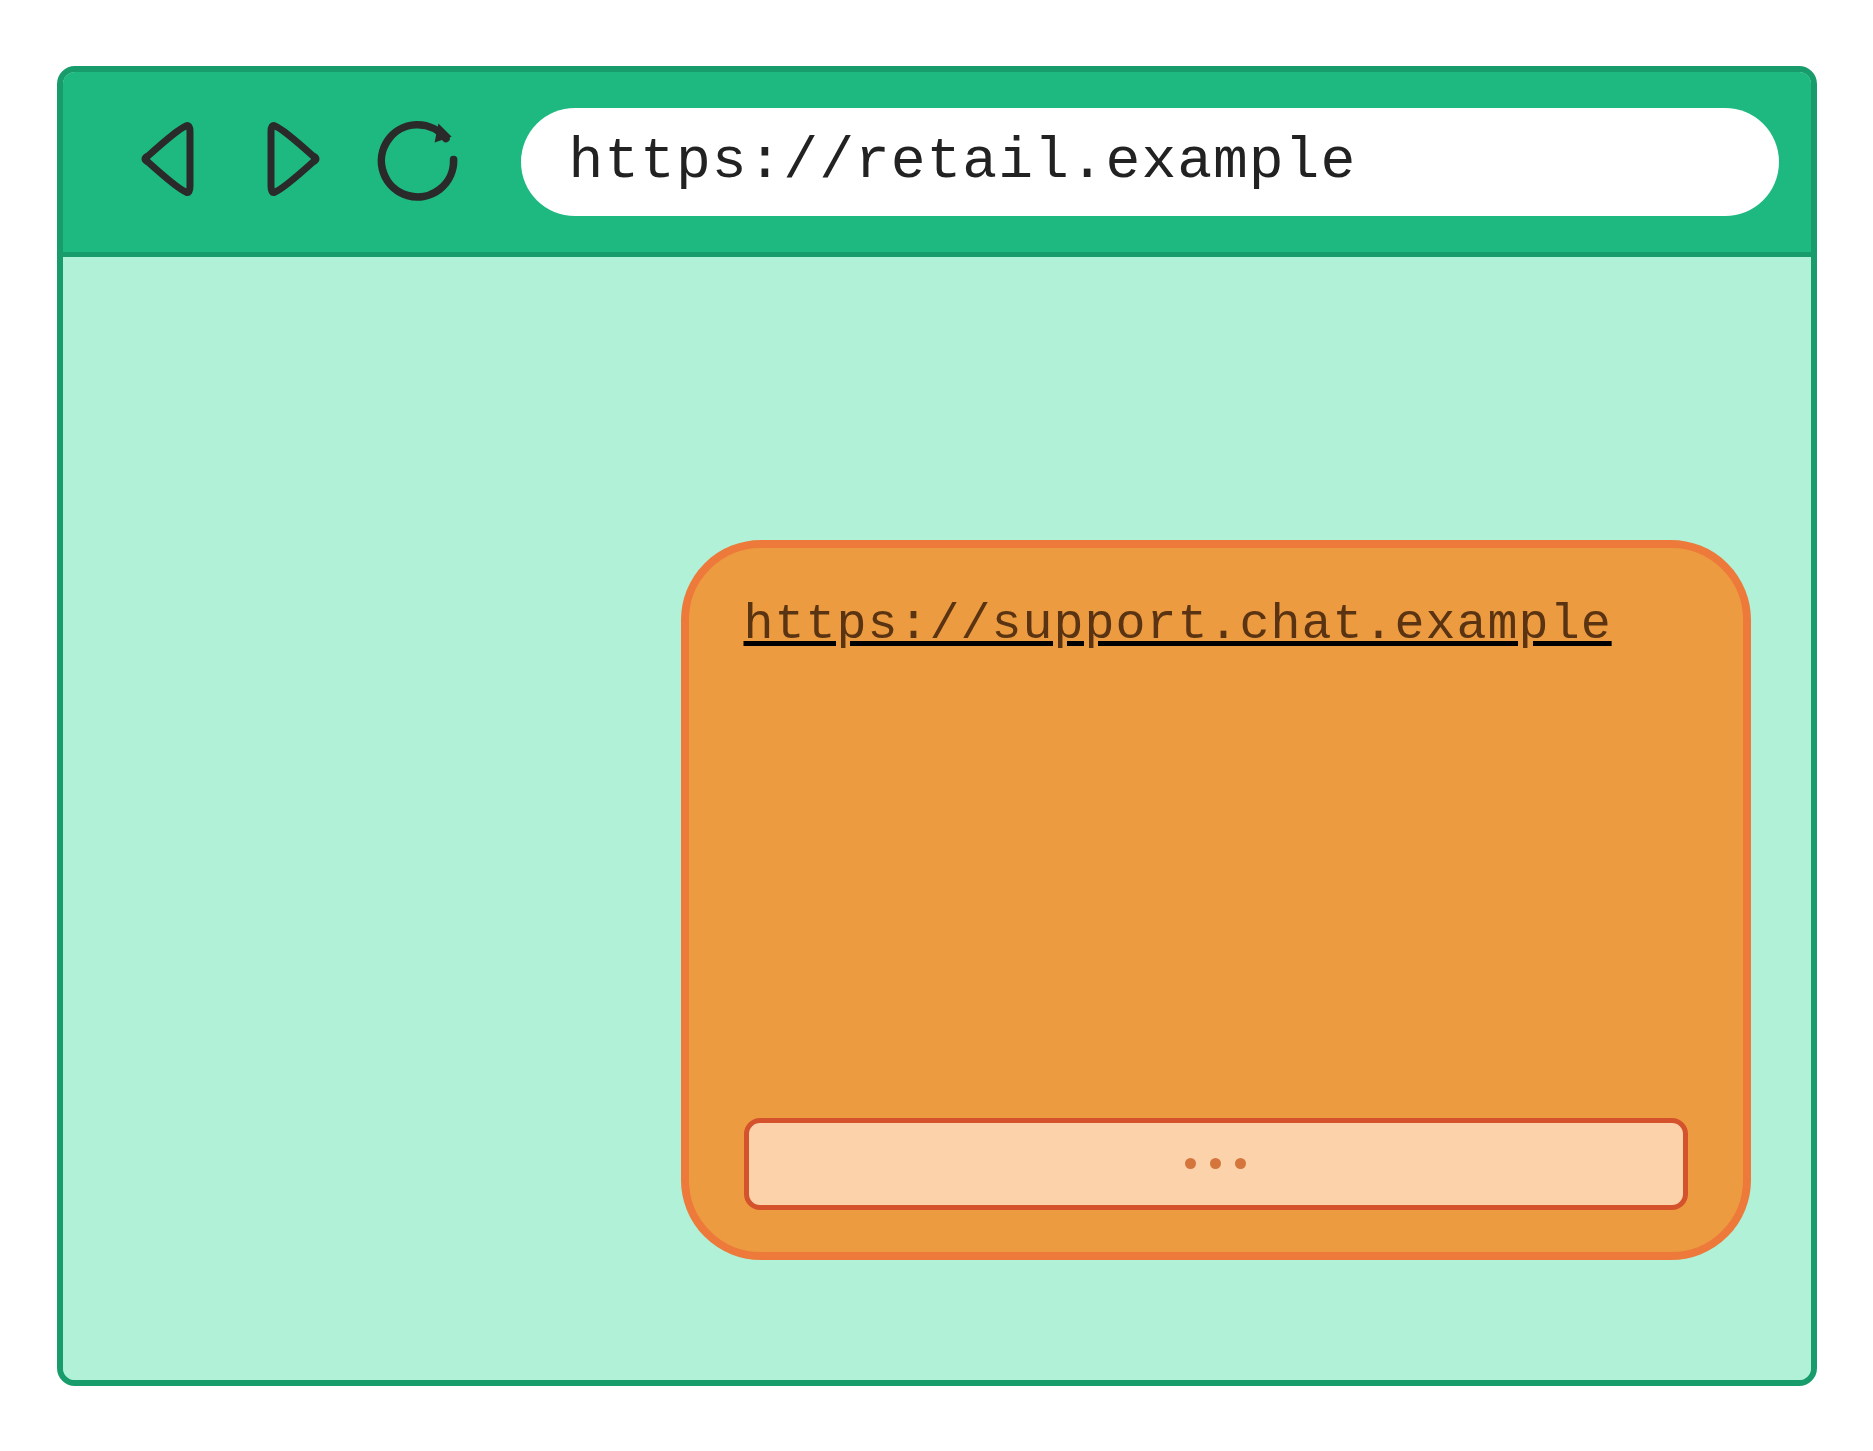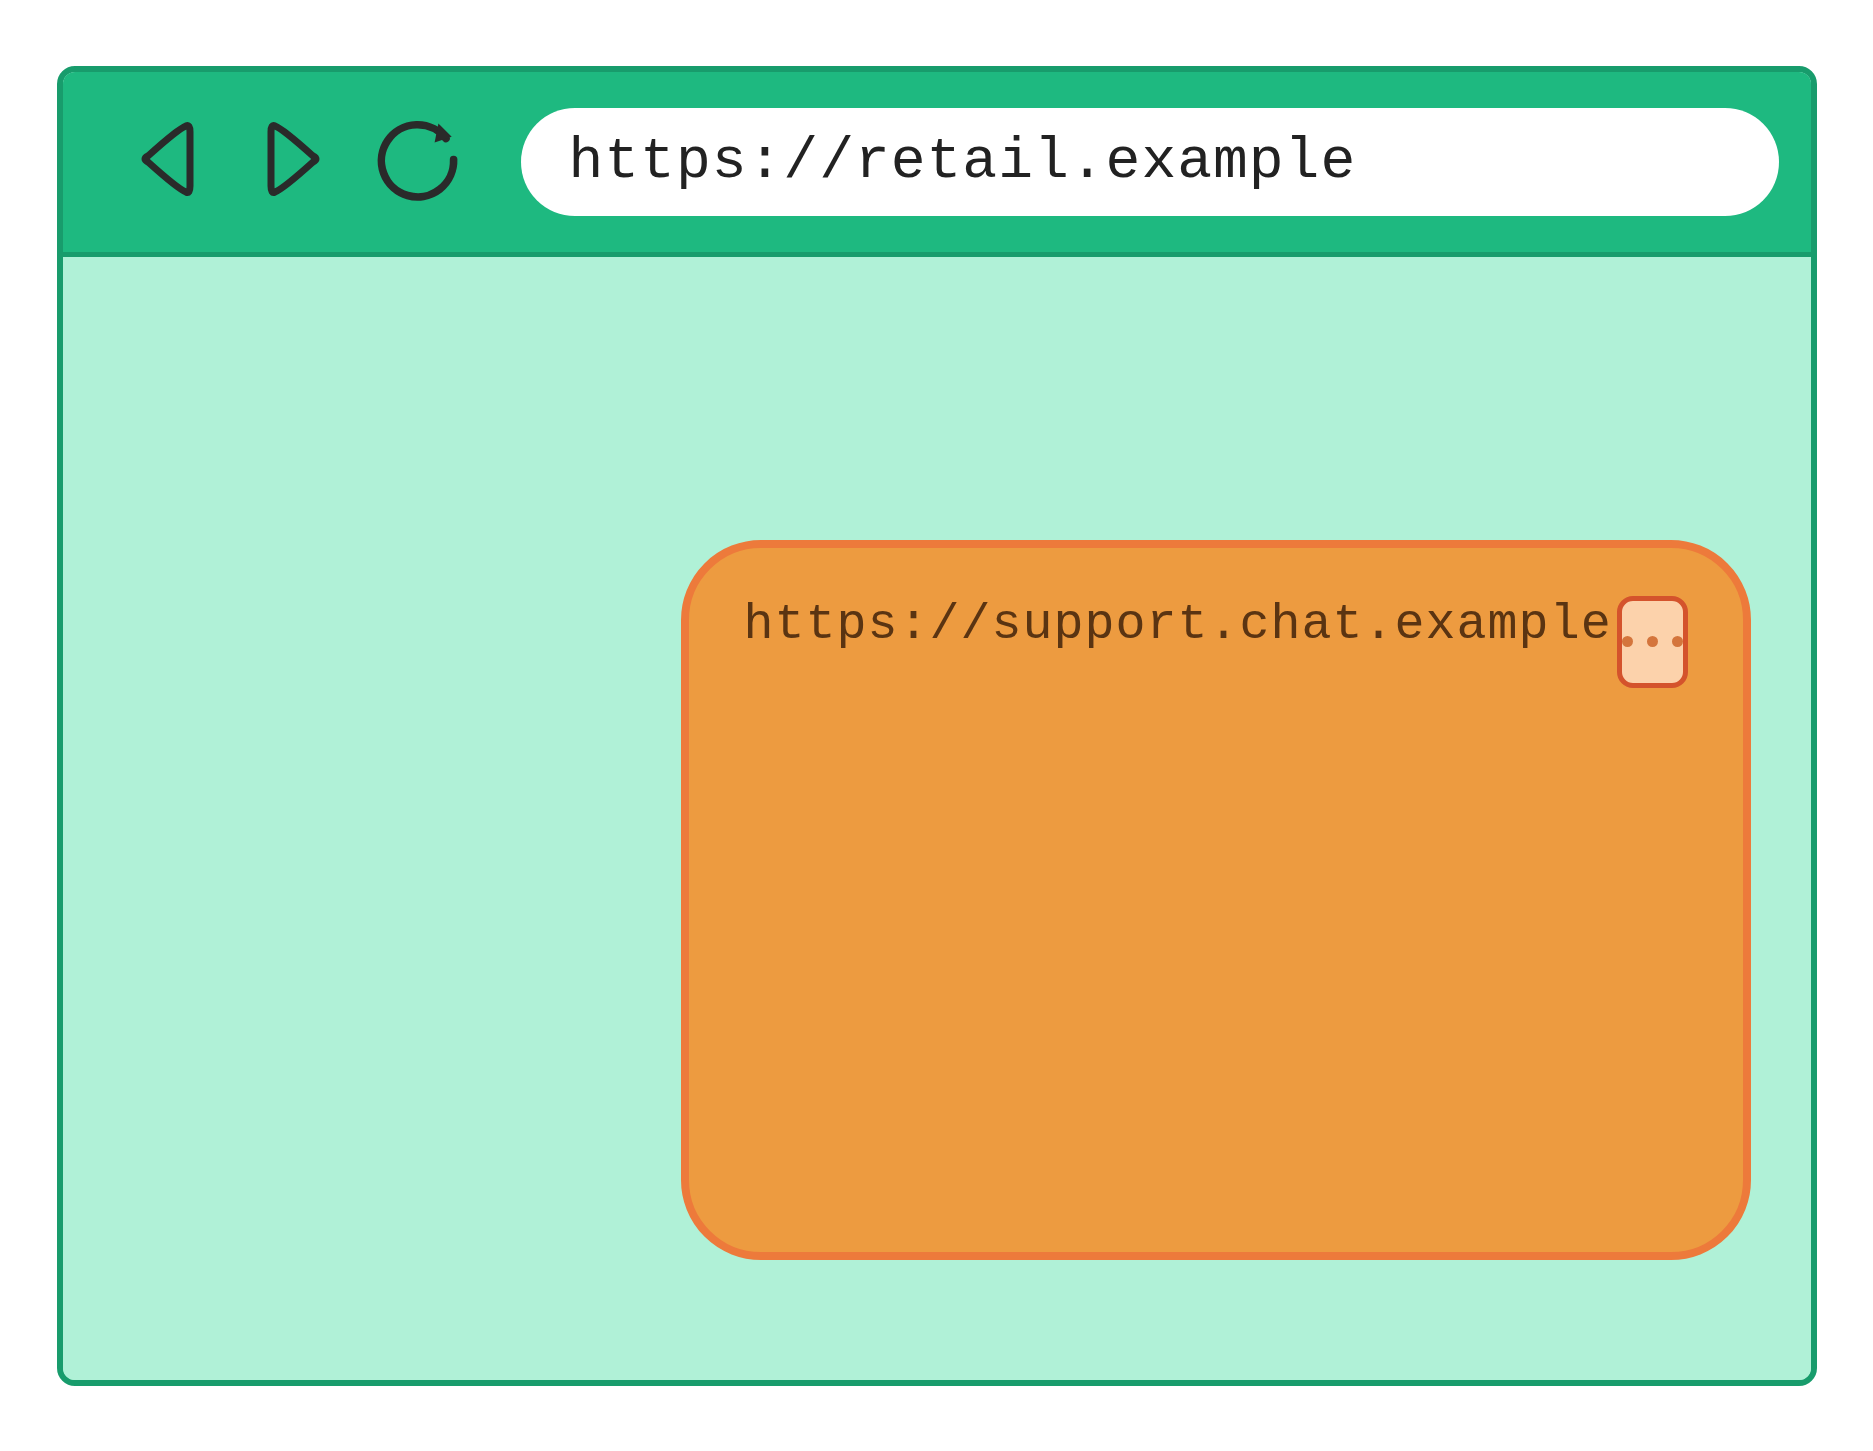--- a/index.html
+++ b/index.html
@@ -85,22 +85,23 @@
       position: absolute;
       right: 60px;
       bottom: 120px;
       width: 1070px;
       height: 720px;
       background: #ed9b40;
       border: 8px solid #ed7a3b;
       border-radius: 80px;
       padding: 48px 55px 42px 55px;
       display: flex;
-      flex-direction: row;
+      flex-direction: column;
       justify-content: space-between;
+      text-decoration: underline;
     }
     .chat-origin {
       font-size: 50px;
       color: #5a3412;
       font-weight: 500;
       letter-spacing: 1px;
     }
     .chat-input {
       height: 92px;
       background: #fcd2ab;

